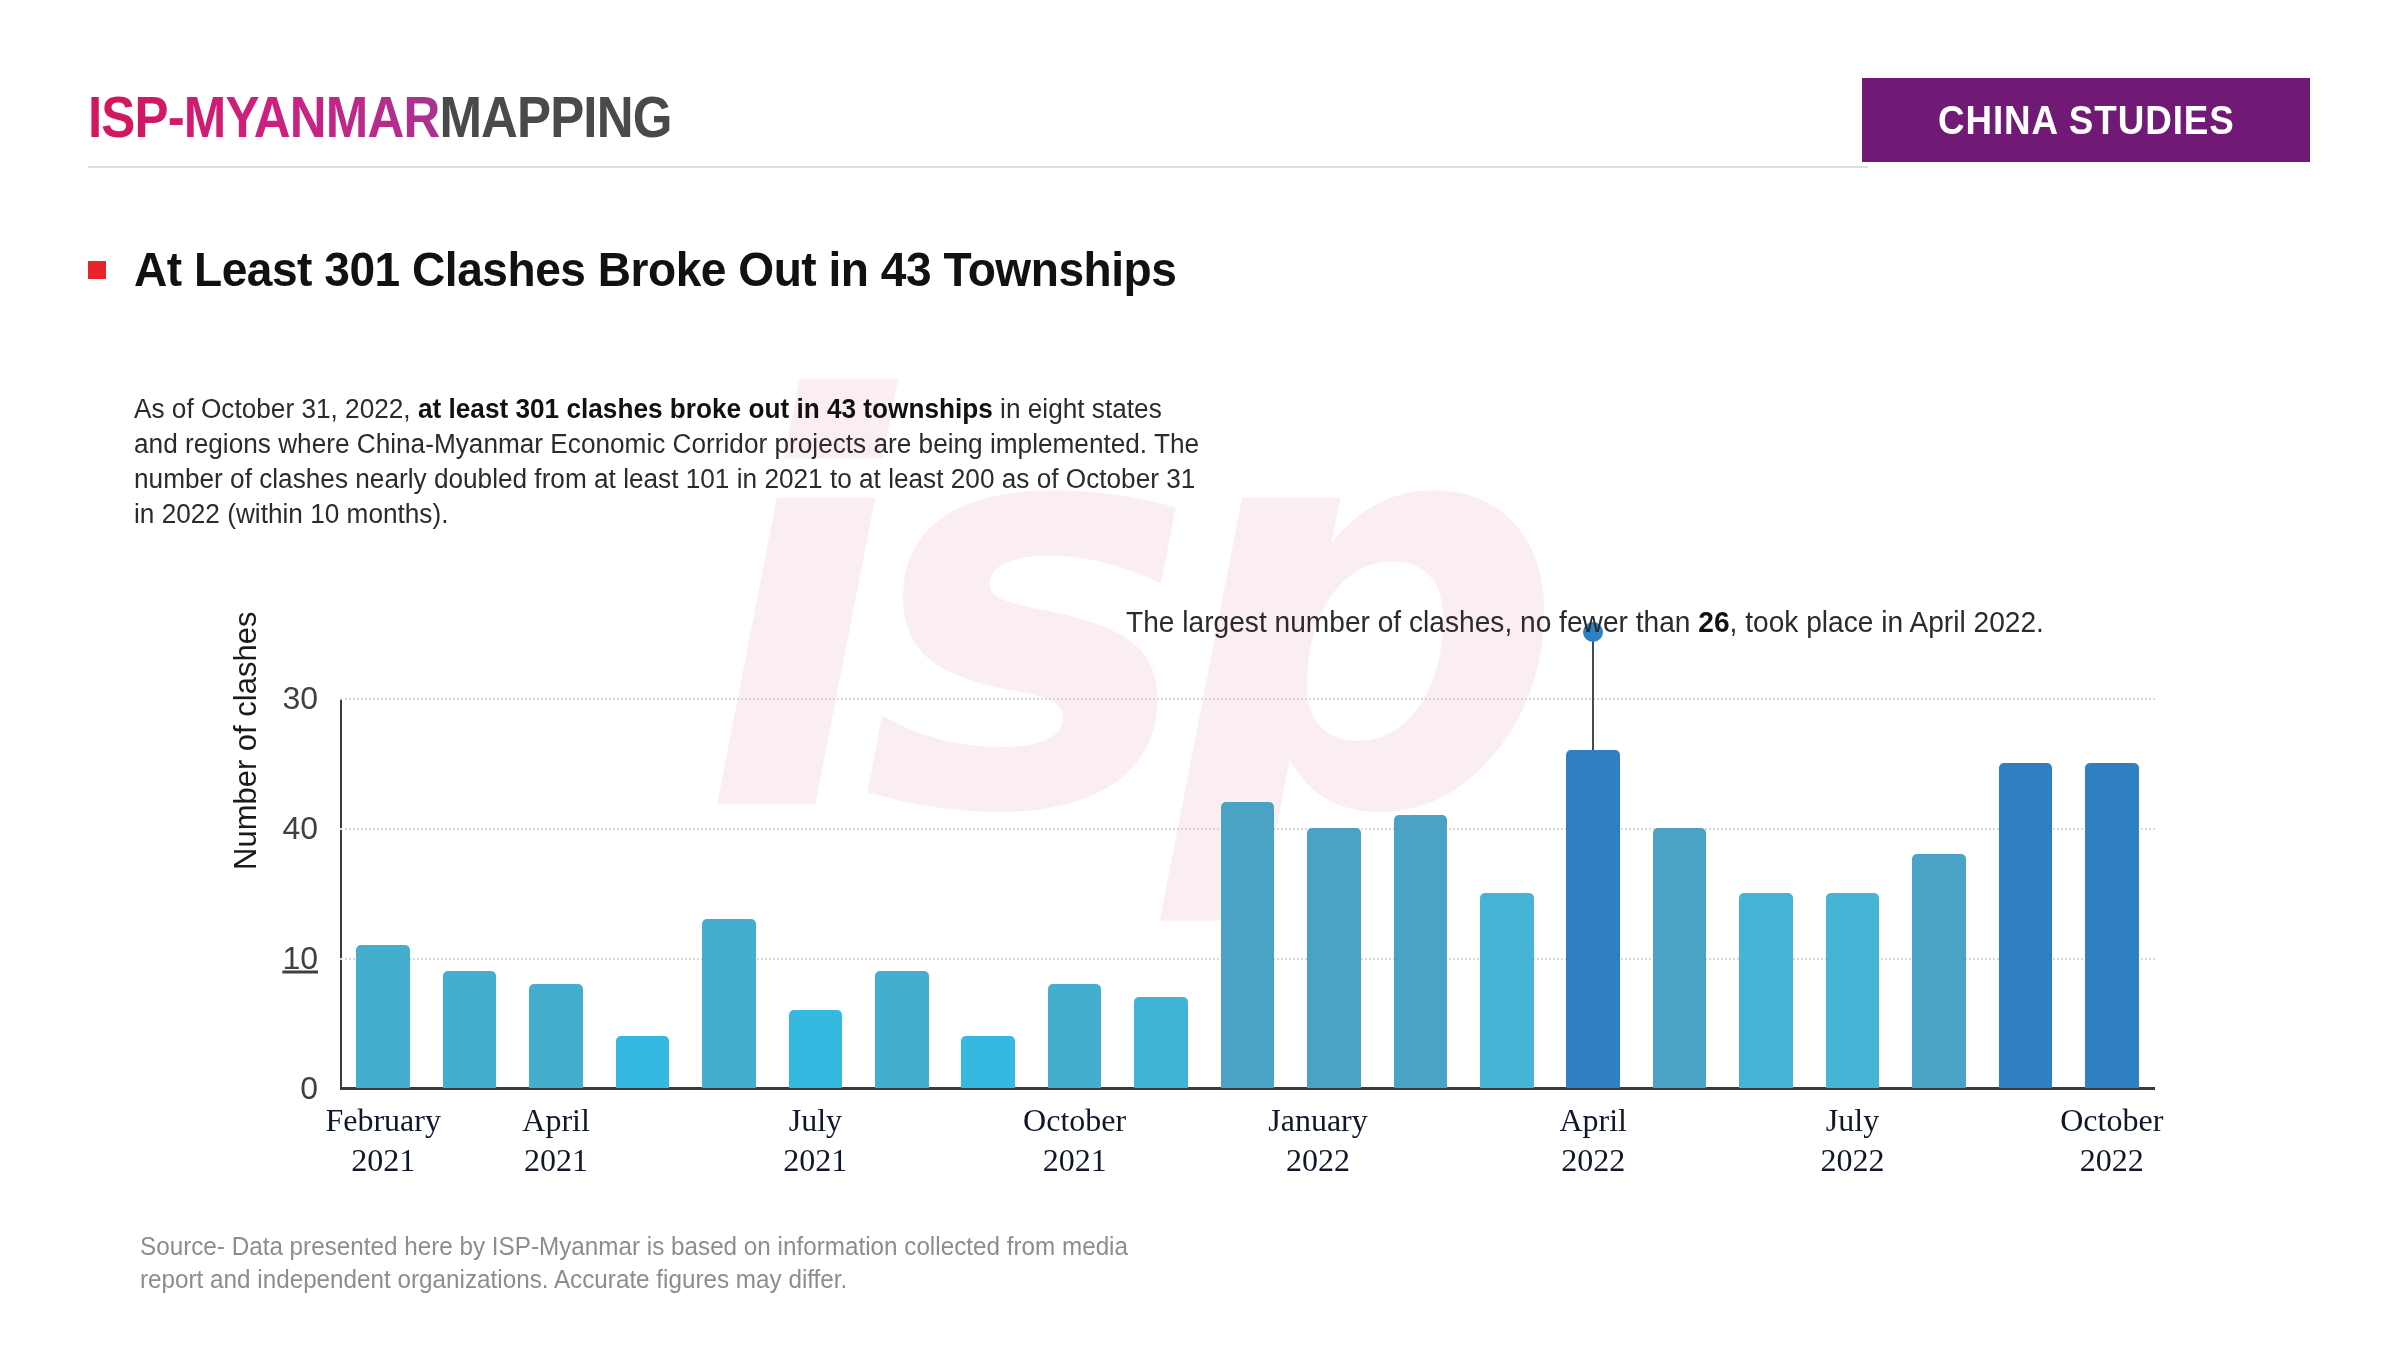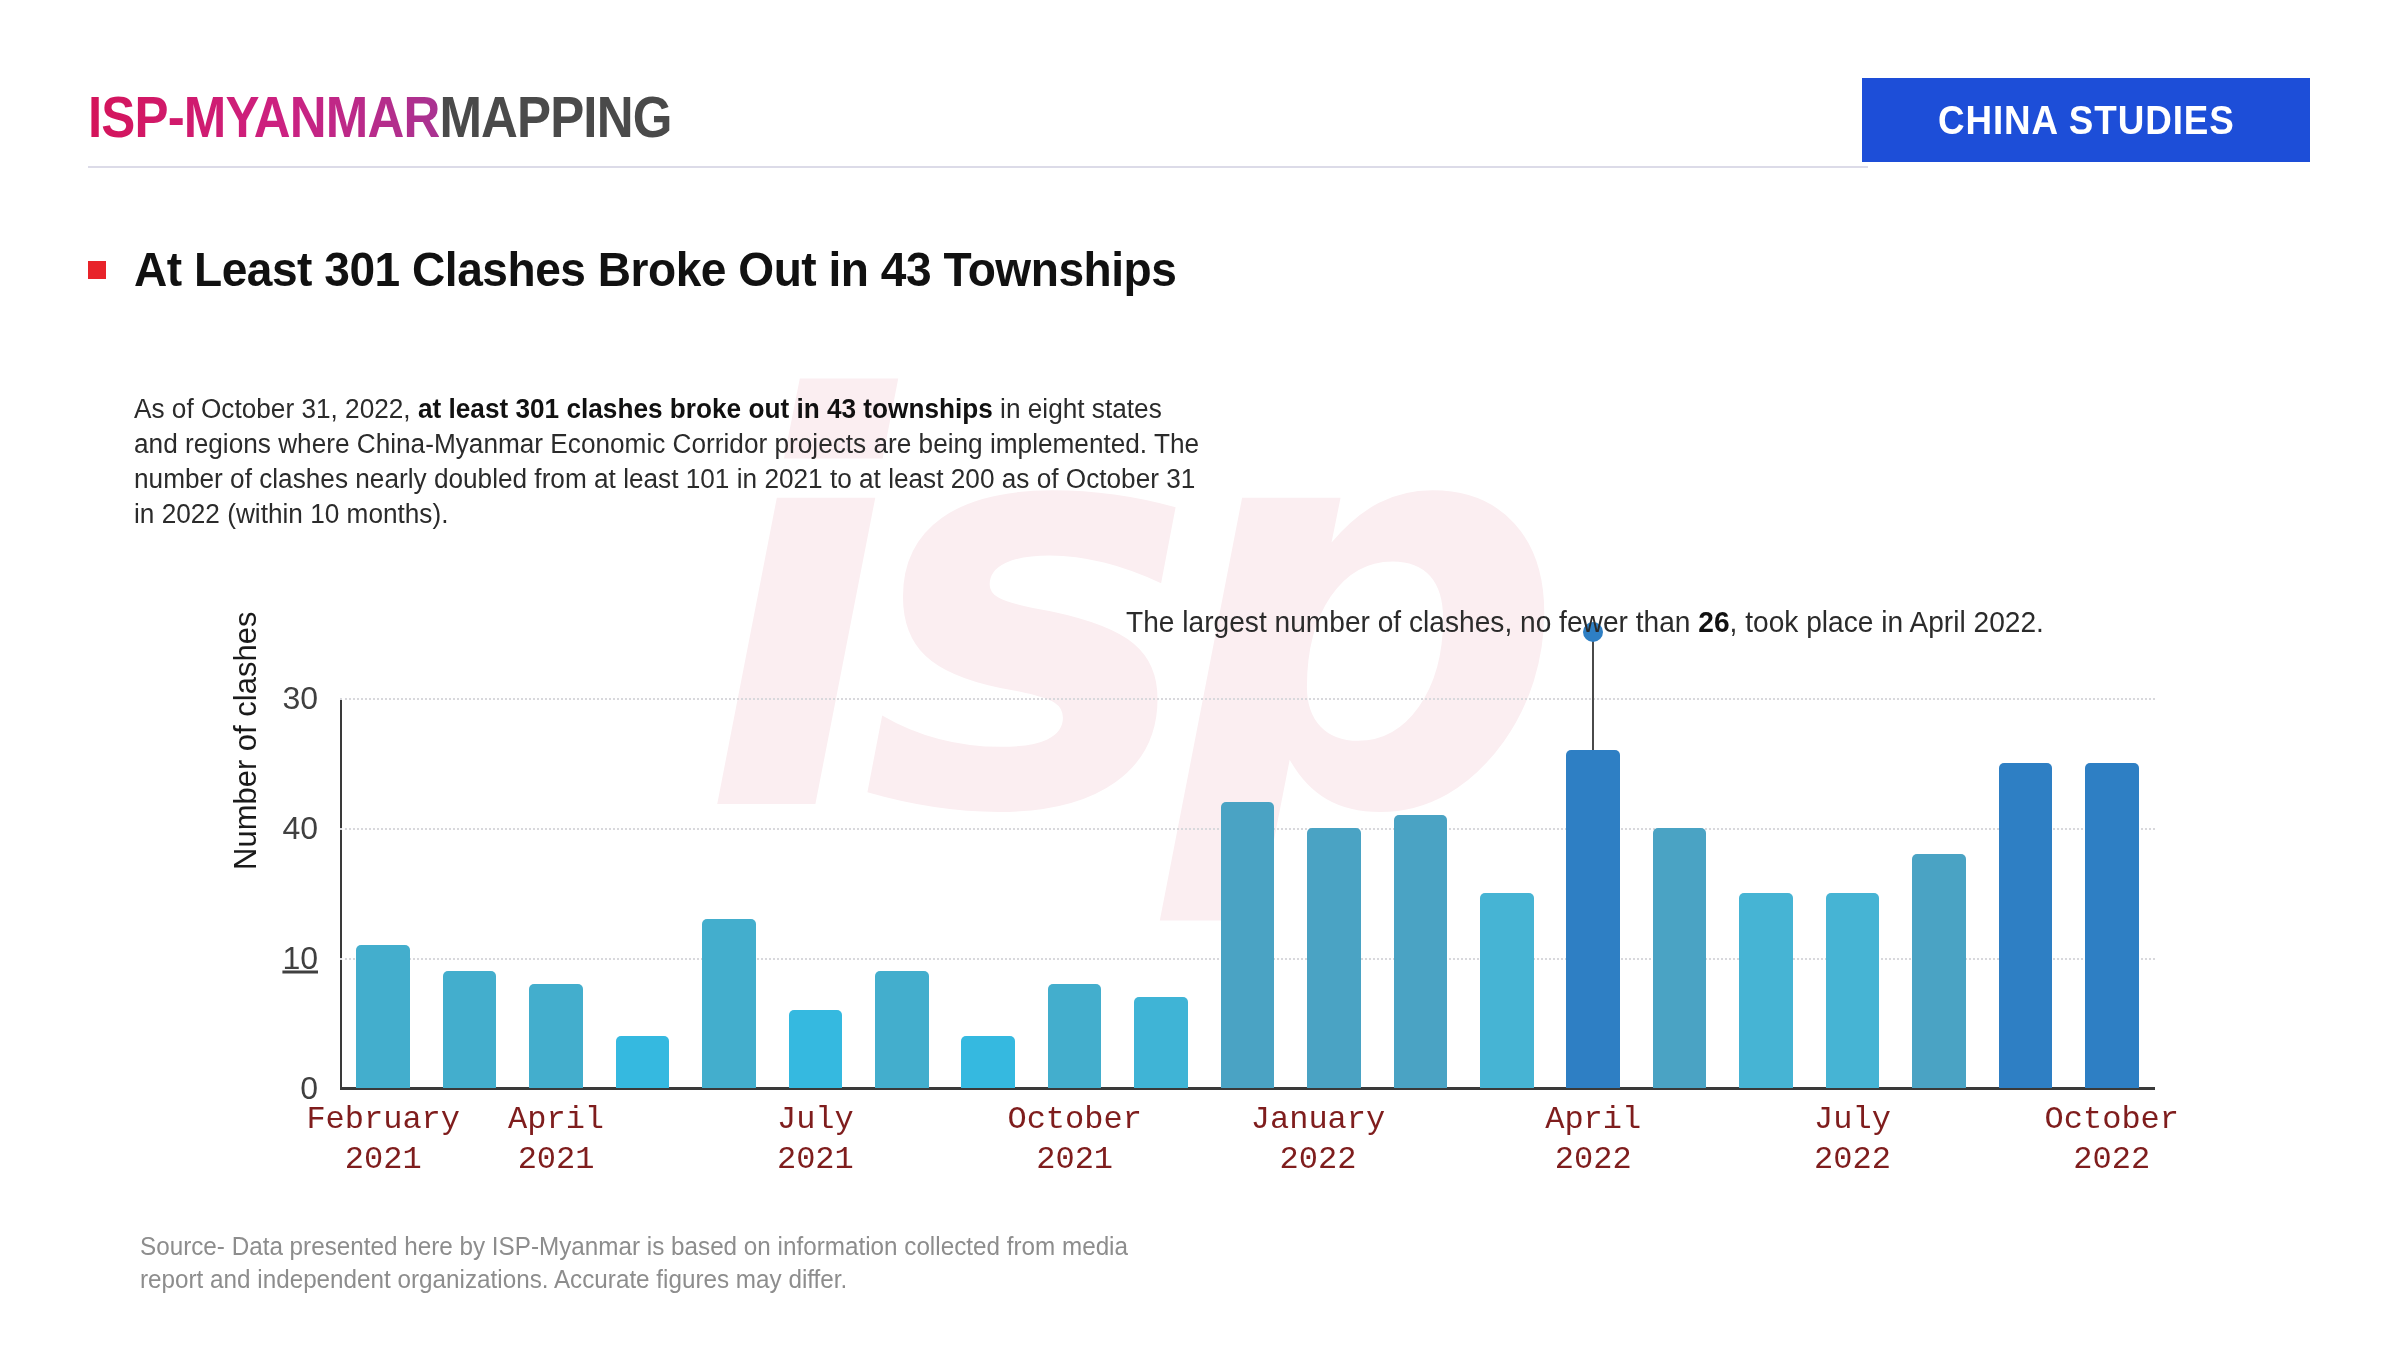--- a/index.html
+++ b/index.html
@@ -78,21 +78,21 @@
     height: 2px;
     background: #dcdbe8;
   }
 
   .badge {
     position: absolute;
     left: 1862px;
     top: 78px;
     width: 448px;
     height: 84px;
-    background: #1d4ed8;
+    background: #701a75;
     display: flex;
     align-items: center;
     justify-content: center;
   }
   .badge span {
     font-family: "Liberation Sans Narrow", "Liberation Sans", sans-serif;
     font-weight: 700;
     font-size: 40px;
     letter-spacing: 1px;
     color: #ffffff;
@@ -255,24 +255,24 @@
     position: absolute;
     left: 140px;
     top: 440px;
     width: 1815px;
     height: 90px;
   }
   .xtick {
     position: absolute;
     transform: translateX(-50%);
     text-align: center;
-    font-family: Liberation Mono, monospace;
+    font-family: Liberation Serif, serif;
     font-size: 32px;
     line-height: 40px;
-    color: #7f1d1d;
+    color: #0f172a;
     white-space: nowrap;
   }
 
   
   .source {
     position: absolute;
     left: 140px;
     top: 1230px;
     width: 1050px;
     font-family: "Liberation Sans Narrow", "Liberation Sans", sans-serif;

